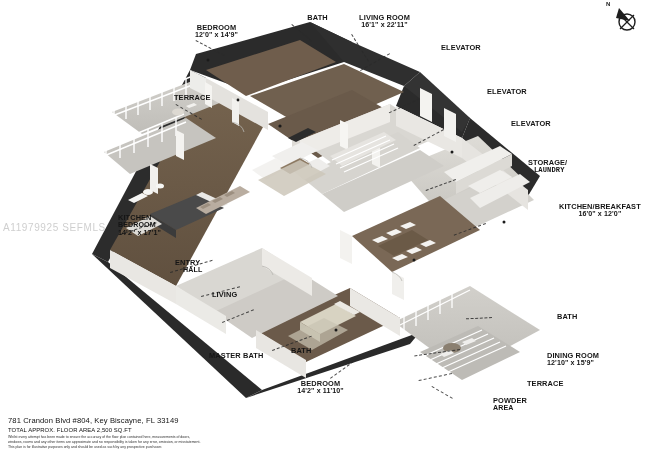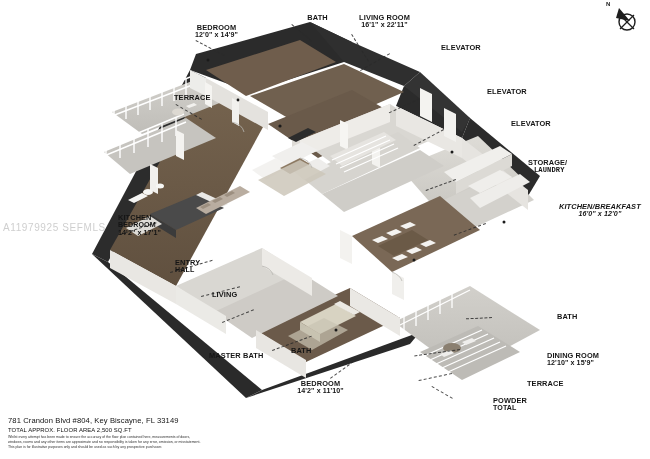--- a/index.html
+++ b/index.html
@@ -284,35 +284,35 @@
   <div class="lbl l" style="left:446px;top:88px;">
     <span>ELEVATOR</span>
   </div>
   <div class="lbl l" style="left:470px;top:120px;">
     <span>ELEVATOR</span>
   </div>
   <div class="lbl l" style="left:487px;top:159px;">
     <span>STORAGE/</span>
     <span class="dim" style="margin-left:6px;font-family:Liberation Mono, monospace;">LAUNDRY</span>
   </div>
-  <div class="lbl l" style="left:518px;top:203px;font-style:italic;">
+  <div class="lbl l" style="left:518px;top:203px;">
     <span>KITCHEN/BREAKFAST</span>
     <span class="dim" style="text-align:center;">16'0" x 12'0"</span>
   </div>
   <div class="lbl l" style="left:133px;top:94px;">
     <span>TERRACE</span>
   </div>
   <div class="lbl l" style="left:77px;top:214px;">
     <span>KITCHEN</span>
     <span class="dim">BEDROOM</span>
     <span class="dim">14'2" x 17'1"</span>
   </div>
   <div class="lbl l" style="left:134px;top:259px;">
     <span>ENTRY</span>
-    <span class="dim" style="margin-left:0;">HALL</span>
+    <span class="dim" style="margin-left:8px;">HALL</span>
   </div>
   <div class="lbl l" style="left:171px;top:291px;">
     <span>LIVING</span>
   </div>
   <div class="lbl l" style="left:168px;top:319px;margin-top:33px;">
     <span>MASTER BATH</span>
   </div>
   <div class="lbl l" style="left:250px;top:347px;">
     <span>BATH</span>
   </div>
@@ -325,21 +325,21 @@
   </div>
   <div class="lbl l" style="left:506px;top:352px;">
     <span>DINING ROOM</span>
     <span class="dim">12'10" x 15'9"</span>
   </div>
   <div class="lbl l" style="left:486px;top:380px;">
     <span>TERRACE</span>
   </div>
   <div class="lbl l" style="left:452px;top:397px;">
     <span>POWDER</span>
-    <span class="dim">TOTAL</span>
+    <span class="dim">AREA</span>
   </div>
 </div>
 
 <div id="wm">A11979925  SEFMLS</div>
 
 <div id="compass">
   <span class="n">N</span>
   <svg width="40" height="38" viewBox="0 0 40 38">
     <polygon points="13,7 24,20 10,17" fill="#1e1e1e"></polygon>
     <circle cx="21" cy="21" r="8" fill="none" stroke="#1e1e1e" stroke-width="1.4"></circle>

